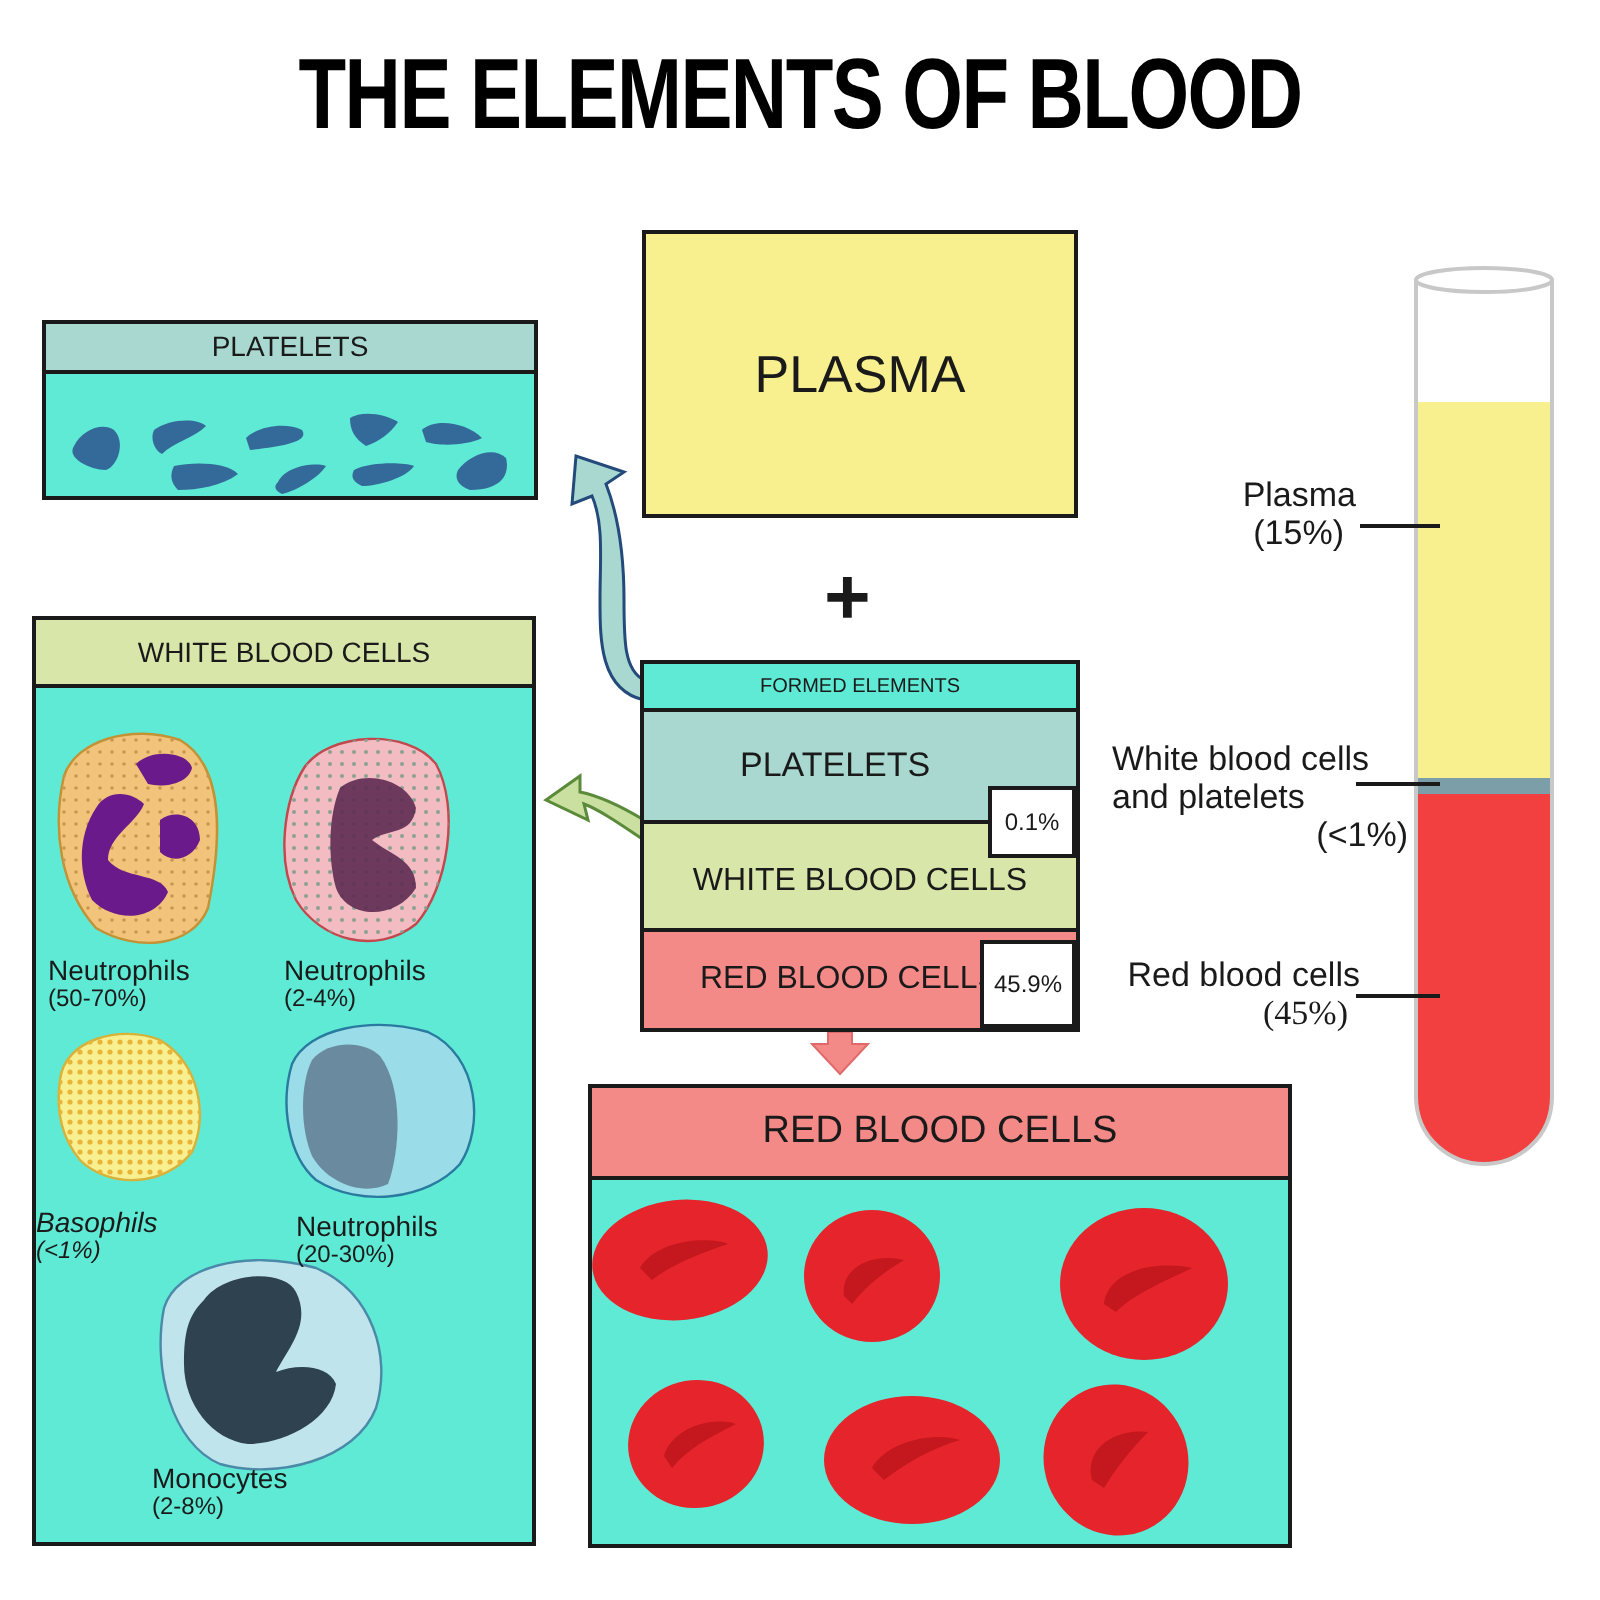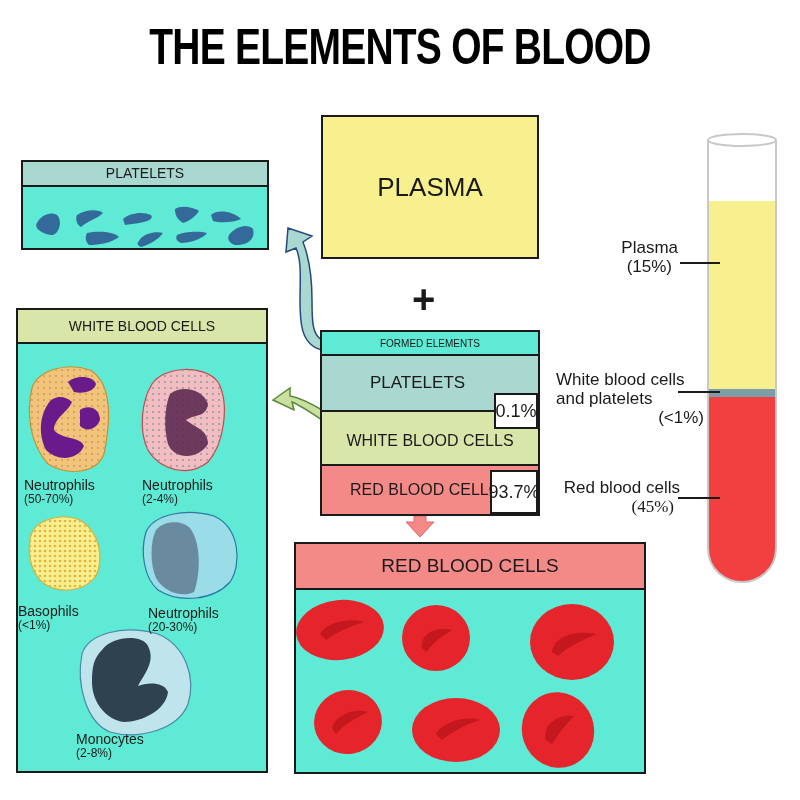--- a/index.html
+++ b/index.html
@@ -6,21 +6,21 @@
   body { width:800px; height:800px; position:relative; overflow:hidden; font-family:"Liberation Sans", sans-serif; color:#1a1a1a; }
   .abs { position:absolute; }
   .title { left:0; top:18px; width:800px; text-align:center; font-family:"Liberation Sans", sans-serif; font-weight:bold; font-size:50px; letter-spacing:-1px; transform:scaleX(0.78); transform-origin:center; color:#000; }
   .box { position:absolute; border:2px solid #1a1a1a; background:#5eead4; box-sizing:border-box; }
   .hdr { border-bottom:2px solid #1a1a1a; text-align:center; box-sizing:border-box; }
   svg { position:absolute; left:0; top:0; }
   .plasma-box { left:321px; top:115px; width:218px; height:144px; background:#f8ef8e; display:flex; align-items:center; justify-content:center; font-size:26px; }
   .plus { left:412px; top:277px; font-size:40px; font-weight:bold; }
   .fe { left:320px; top:330px; width:220px; height:186px; }
   .fe-row { position:absolute; left:0; width:216px; box-sizing:border-box; display:flex; align-items:center; justify-content:center; }
-  .pct { position:absolute; background:#fff; border:2px solid #1a1a1a; font-size:18px; display:flex; align-items:center; justify-content:center; box-sizing:border-box; }
+  .pct { position:absolute; background:#fff; border:2px solid #1a1a1a; font-size:12px; display:flex; align-items:center; justify-content:center; box-sizing:border-box; }
   .wbc-label { position:absolute; font-size:14px; line-height:14px; }
   .wbc-label .pc { font-size:12px; }
   .tube-label { position:absolute; font-size:17px; line-height:19px; text-align:right; }
 </style>
 </head>
 <body>
 
 <div class="abs title">THE ELEMENTS OF BLOOD</div>
 
 <svg width="800" height="800">
@@ -54,21 +54,21 @@
   <div class="fe-row" style="top:24px; height:56px; background:#a8d8cf; border-bottom:2px solid #1a1a1a; justify-content:flex-start; padding-left:48px;">
     <span style="font-size:17px;">PLATELETS</span>
   </div>
   <div class="fe-row" style="top:80px; height:54px; background:#d8e6aa; border-bottom:2px solid #1a1a1a; padding-top:6px;">
     <span style="font-size:16px;">WHITE BLOOD CELLS</span>
   </div>
   <div class="fe-row" style="top:134px; height:48px; background:#f48a88; justify-content:flex-start; padding-left:28px;">
     <span style="font-size:16px;">RED BLOOD CELLS</span>
   </div>
   <div class="pct" style="left:172px; top:61px; width:44px; height:36px;">0.1%</div>
-  <div class="pct" style="left:168px; top:138px; width:48px; height:44px;">93.7%</div>
+  <div class="pct" style="left:168px; top:138px; width:48px; height:44px;">45.9%</div>
 </div>
 
 <div class="box" style="left:16px; top:308px; width:252px; height:465px;">
   <div class="hdr" style="background:#d8e6aa; height:34px; line-height:32px; font-size:14px;">WHITE BLOOD CELLS</div>
   <svg width="248" height="430" style="top:34px;">
     <defs>
       <pattern id="dots1" width="6" height="6" patternUnits="userSpaceOnUse">
           <circle cx="2" cy="2" r="0.9" fill="#c99650"></circle>
         </pattern>
       <pattern id="dots2" width="6" height="6" patternUnits="userSpaceOnUse">
@@ -107,21 +107,21 @@
     </g>
   </svg>
   <div class="wbc-label" style="left:6px; top:168px; width:96px;">
     <div>Neutrophils</div>
     <div class="pc">(50-70%)</div>
   </div>
   <div class="wbc-label" style="left:124px; top:168px; width:100px;">
     <div>Neutrophils</div>
     <div class="pc">(2-4%)</div>
   </div>
-  <div class="wbc-label" style="left:0px; top:294px; width:96px;">
+  <div class="wbc-label" style="left:0px; top:294px; width:96px;font-style:italic;">
     <div>Basophils</div>
     <div class="pc">(&lt;1%)</div>
   </div>
   <div class="wbc-label" style="left:130px; top:296px; width:110px;">
     <div>Neutrophils</div>
     <div class="pc">(20-30%)</div>
   </div>
   <div class="wbc-label" style="left:58px; top:422px; width:100px;">
     <div>Monocytes</div>
     <div class="pc">(2-8%)</div>

